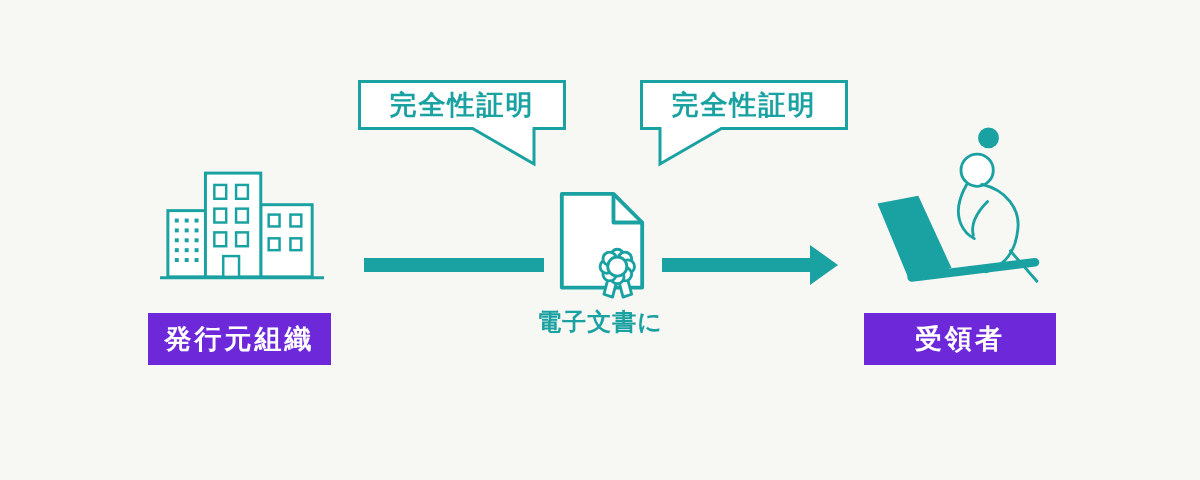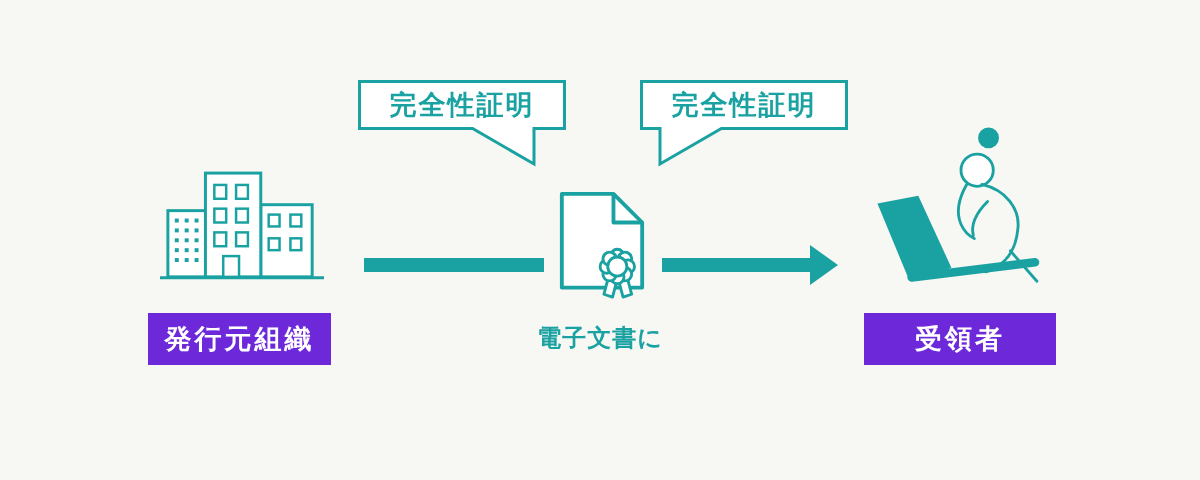--- a/index.html
+++ b/index.html
@@ -44,21 +44,21 @@
     position:absolute;width:0;height:0;
     border-left:28px solid #1aa1a1;
     border-top:20px solid transparent;
     border-bottom:20px solid transparent;
   }
 
   
   .caption{
     position:absolute;left:470px;top:303px;width:260px;
     text-align:center;color:#1aa1a1;font-weight:700;font-size:24px;
-    line-height:38px;letter-spacing:1px;margin-top:16px;
+    line-height:38px;letter-spacing:1px;
   }
 </style>
 </head>
 <body>
 
 <div class="stage">
 
   <div class="bubble" style="left:358px;">
     <span class="bubble-label">完全性証明</span>
   </div>

